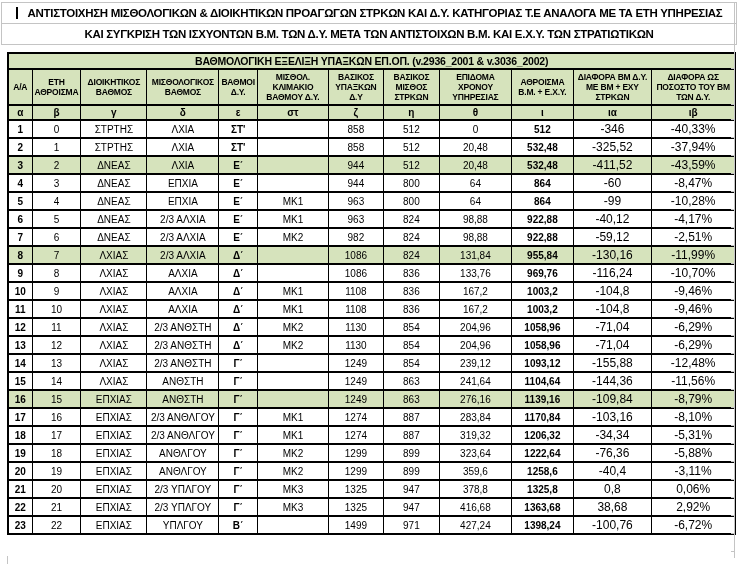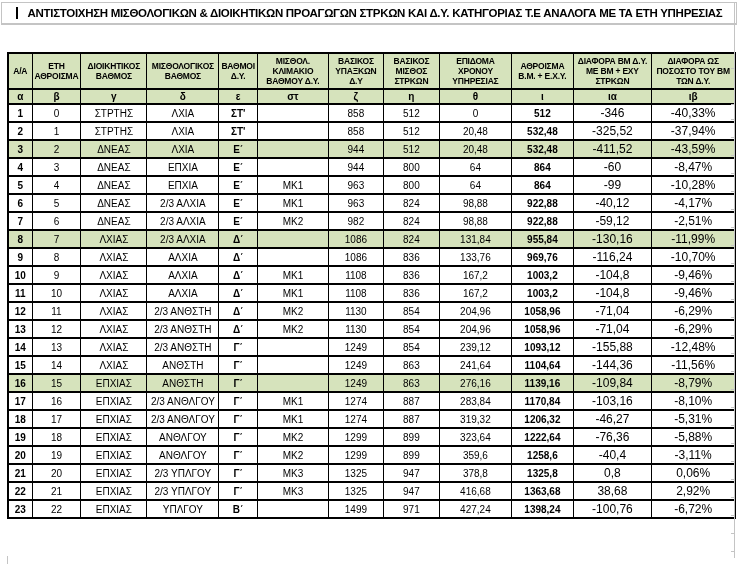--- a/index.html
+++ b/index.html
@@ -59,39 +59,45 @@
   .right-grid .gridline{position:absolute;left:0;width:4px;height:1px;background:var(--gridline);}
   .below-tick{position:absolute;left:7px;top:556px;width:1px;height:8px;background:var(--gridline);}
 </style>
 </head>
 <body>
 
 <div class="title-block">
   <div class="title-row">
     <span class="cursor"></span>
     <span>ΑΝΤΙΣΤΟΙΧΗΣΗ ΜΙΣΘΟΛΟΓΙΚΩΝ &amp; ΔΙΟΙΚΗΤΙΚΩΝ ΠΡΟΑΓΩΓΩΝ ΣΤΡΚΩΝ ΚΑΙ Δ.Υ. ΚΑΤΗΓΟΡΙΑΣ Τ.Ε ΑΝΑΛΟΓΑ ΜΕ ΤΑ ΕΤΗ ΥΠΗΡΕΣΙΑΣ</span>
+  </div>
+  <div class="title-row">
+    <span>ΚΑΙ ΣΥΓΚΡΙΣΗ ΤΩΝ ΙΣΧΥΟΝΤΩΝ Β.Μ. ΤΩΝ Δ.Υ. ΜΕΤΑ ΤΩΝ ΑΝΤΙΣΤΟΙΧΩΝ Β.Μ. ΚΑΙ Ε.Χ.Υ. ΤΩΝ ΣΤΡΑΤΙΩΤΙΚΩΝ</span>
   </div>
 </div>
 
 <table class="main">
   <colgroup id="cols">
       <col style="width: 24px;">
       <col style="width: 46px;">
       <col style="width: 66px;">
       <col style="width: 72px;">
       <col style="width: 38px;">
       <col style="width: 71px;">
       <col style="width: 55px;">
       <col style="width: 56px;">
       <col style="width: 72px;">
       <col style="width: 62px;">
       <col style="width: 78px;">
       <col style="width: 84px;">
     </colgroup>
   <thead>
+    <tr class="section">
+      <th colspan="12">ΒΑΘΜΟΛΟΓΙΚΗ ΕΞΕΛΙΞΗ ΥΠΑΞΚΩΝ ΕΠ.ΟΠ. (v.2936_2001 &amp; v.3036_2002)</th>
+    </tr>
     <tr class="heads" id="head-row">
         <th>Α/Α</th>
         <th>ΕΤΗ ΑΘΡΟΙΣΜΑ</th>
         <th>ΔΙΟΙΚΗΤΙΚΟΣ ΒΑΘΜΟΣ</th>
         <th>ΜΙΣΘΟΛΟΓΙΚΟΣ ΒΑΘΜΟΣ</th>
         <th>ΒΑΘΜΟΙ Δ.Υ.</th>
         <th>ΜΙΣΘΟΛ. ΚΛΙΜΑΚΙΟ ΒΑΘΜΟΥ Δ.Υ.</th>
         <th>ΒΑΣΙΚΟΣ ΥΠΑΞΚΩΝ Δ.Υ</th>
         <th>ΒΑΣΙΚΟΣ ΜΙΣΘΟΣ ΣΤΡΚΩΝ</th>
         <th>ΕΠΙΔΟΜΑ ΧΡΟΝΟΥ ΥΠΗΡΕΣΙΑΣ</th>
@@ -357,21 +363,21 @@
         <td class="b">18</td>
         <td>17</td>
         <td>ΕΠΧΙΑΣ</td>
         <td>2/3 ΑΝΘΛΓΟΥ</td>
         <td class="b">Γ΄</td>
         <td>ΜΚ1</td>
         <td>1274</td>
         <td>887</td>
         <td>319,32</td>
         <td class="b">1206,32</td>
-        <td class="big">-46,27</td>
+        <td class="big">-34,34</td>
         <td class="big">-5,31%</td>
       </tr>
       <tr>
         <td class="b">19</td>
         <td>18</td>
         <td>ΕΠΧΙΑΣ</td>
         <td>ΑΝΘΛΓΟΥ</td>
         <td class="b">Γ΄</td>
         <td>ΜΚ2</td>
         <td>1299</td>

